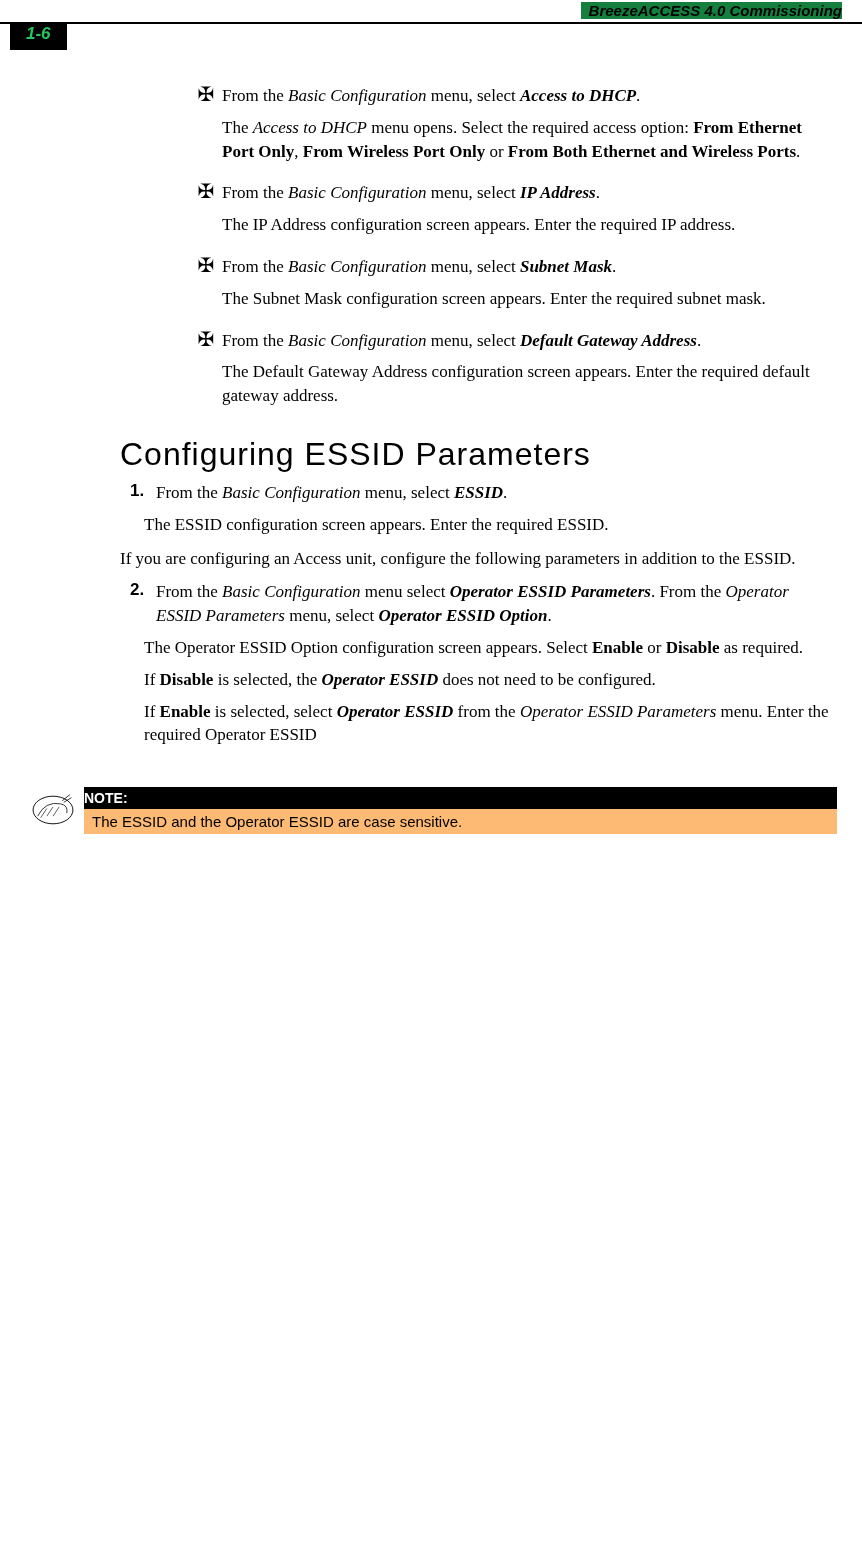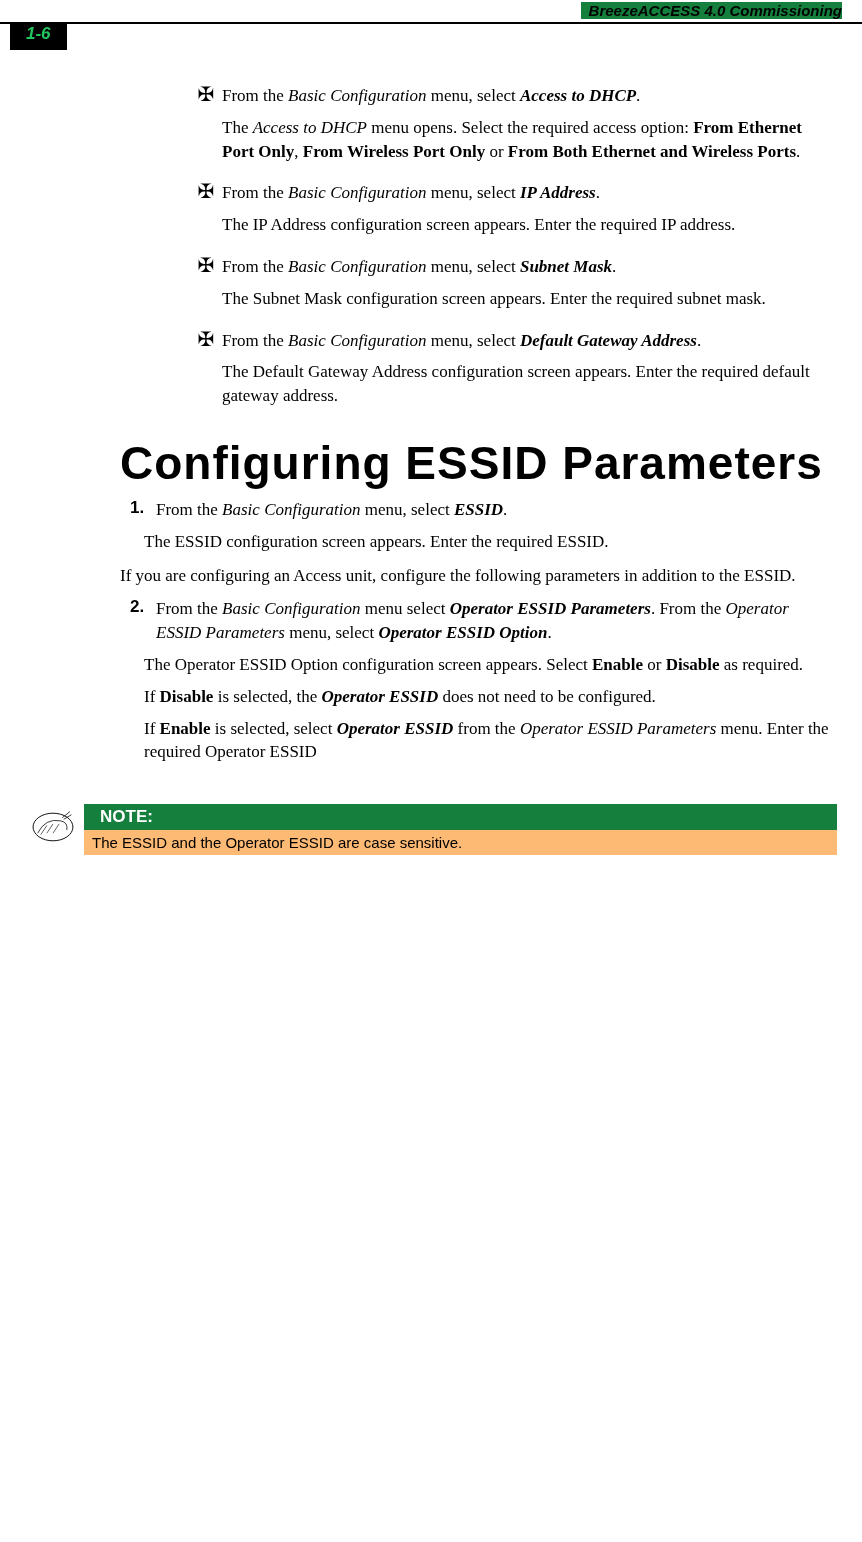--- a/index.html
+++ b/index.html
@@ -70,22 +70,22 @@
   .sub-para {
     margin-left: 102px;
     margin-bottom: 18px;
     line-height: 1.4;
   }
   .italic { font-style: italic; }
   .bold { font-weight: bold; }
   .bolditalic { font-weight: bold; font-style: italic; }
   h2.section {
     font-family: Verdana, Arial, sans-serif;
-    font-weight: bold;
-    font-size: 46px;
+    font-weight: normal;
+    font-size: 32px;
     margin-top: 28px;
     margin-bottom: 8px;
     letter-spacing: 1px;
   }
   .num-item {
     display: flex;
     margin-bottom: 6px;
     margin-left: 10px;
   }
   .num {
@@ -115,26 +115,26 @@
     align-items: flex-start;
   }
   .note-icon {
     width: 54px;
     flex-shrink: 0;
     padding-top: 6px;
   }
   .note-icon svg { width: 46px; height: 34px; }
   .note-body { flex: 1; }
   .note-head {
-    background: #15803d;
+    background: #000000;
     color: #fff;
     font-family: Arial, sans-serif;
     font-weight: bold;
-    font-size: 17px;
-    padding: 3px 16px;
+    font-size: 14px;
+    padding: 3px 0;
   }
   .note-text {
     background: #fdba74;
     font-family: Arial, sans-serif;
     font-size: 15px;
     padding: 4px 8px;
   }
   .footer {
     position: absolute;
     bottom: 10px;

